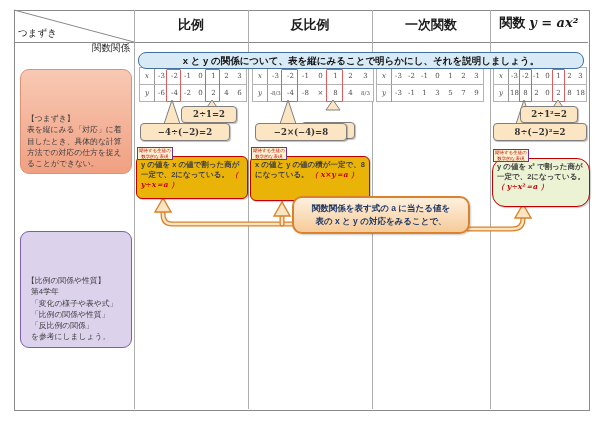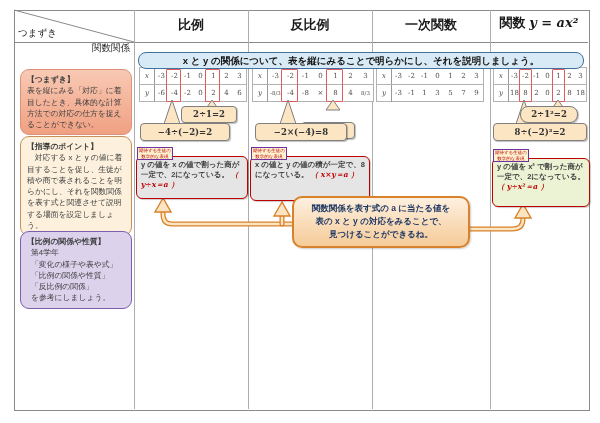--- a/index.html
+++ b/index.html
@@ -19,34 +19,34 @@
   .vt td{width:13px;height:16px;padding:0;text-align:center;
          font-family:"DejaVu Serif",serif;font-size:7px;color:#4d4d4d;}
   .vt tr:first-child td{border-bottom:1px solid #b3b3b3;}
   .vt td.h{width:14px;border-right:1px solid #999;font-style:italic;}
   .t-inv td{width:15px;} .t-quad td{width:11px;} 
   .vt td.fr{font-size:5.5px;}
   .redbox{position:absolute;border:1.5px solid #e05c5c;border-radius:1px;}
   .bubble{position:absolute;background:#fbe5c3;border:1px solid #7f7f7f;border-radius:4px;
           font-family:"DejaVu Serif",serif;font-size:8.5px;font-weight:bold;color:#333;
           text-align:center;box-shadow:1px 1px 1px rgba(0,0,0,.25);}
-  .note{position:absolute;border:1.5px solid #c00000;border-radius:6px;background:#e5e5e5;
+  .note{position:absolute;border:1.5px solid #c00000;border-radius:6px;background:#eab308;
         font-size:7.5px;font-weight:bold;color:#404040;line-height:1.35;padding:3px 4px;
         word-break:break-all;box-shadow:1px 1px 1px rgba(0,0,0,.2);}
   .note .formula{color:#c00000;font-family:"DejaVu Serif",serif;font-style:italic;}
   .note.green{background:#ebf3d4;}
   .tinylabel{position:absolute;border:1px solid #7030a0;background:#fdf2d0;color:#c00000;
              font-size:4.5px;line-height:1.25;text-align:center;padding:0 1px;z-index:4;}
   .cbubble{position:absolute;border:2px solid #d9822b;border-radius:10px;
            background:linear-gradient(180deg,#fdf0df,#f6cb98);color:#1f3864;font-weight:bold;
            font-size:8.5px;text-align:center;line-height:1.55;padding:4px 5px;z-index:3;
            box-shadow:1px 1px 2px rgba(0,0,0,.2);}
   .sbox{position:absolute;border-radius:9px;font-size:7.8px;line-height:1.45;color:#3d3d3d;
         padding:4px 6px;word-break:break-all;}
-  .sbox .ttl{font-weight:bold;}
+  .sbox .ttl{font-weight:normal;margin-top:39px;}
   .sbox-pink{background:linear-gradient(180deg,#f8c9b4,#f0a082);border:1.5px solid #dd9177;}
   .sbox-cream{background:#fdf1dd;border:1.5px solid #c89058;}
   .sbox-purple{background:#dcd2ec;border:1.5px solid #7a5fae;}
   .sbox-purple .line{padding-left:4px;}
   svg.overlay{position:absolute;left:0;top:0;z-index:2;pointer-events:none;}
   .z3{z-index:3;}
 </style>
 </head>
 <body>
 
@@ -198,21 +198,21 @@
 
     <path d="M 468 229 L 512 229 Q 523 229 523 219 L 523 212" fill="none" stroke="#d9822b" stroke-width="5" stroke-linecap="round"></path>
     <path d="M 468 229 L 512 229 Q 523 229 523 219 L 523 212" fill="none" stroke="#fbe5c3" stroke-width="2.4" stroke-linecap="round"></path>
     <polygon points="523,204 515,218 531,218" fill="#fbe5c3" stroke="#d9822b" stroke-width="1.4"></polygon>
   </svg>
 
   <div class="bubble z3" style="left:181px;top:106px;width:54px;height:15px;line-height:15px;">2÷1=2</div>
   <div class="bubble z3" style="left:140px;top:123px;width:88px;height:16px;line-height:16px;">−4÷(−2)=2</div>
   <div class="bubble z3" style="left:301px;top:122px;width:52px;height:15px;line-height:15px;">1×8=8</div>
   <div class="bubble z3" style="left:255px;top:123px;width:90px;height:16px;line-height:16px;">−2×(−4)=8</div>
-  <div class="bubble z3" style="left:520px;top:106px;width:56px;height:15px;line-height:15px;border-radius:8px;">2÷1²=2</div>
+  <div class="bubble z3" style="left:520px;top:106px;width:56px;height:15px;line-height:15px;">2÷1²=2</div>
   <div class="bubble z3" style="left:493px;top:123px;width:92px;height:16px;line-height:16px;">8÷(−2)²=2</div>
 
   <div class="tinylabel" style="left:137px;top:147px;">
     <div>期待する生徒の</div>
     <div>数学的な表現</div>
   </div>
   <div class="tinylabel" style="left:251px;top:147px;">
     <div>期待する生徒の</div>
     <div>数学的な表現</div>
   </div>
@@ -222,38 +222,33 @@
   </div>
 
   <div class="note z3" style="left:136px;top:156px;width:102px;height:35px;">
     <span>y の値を x の値で割った商が一定で、2になっている。</span>
     <span class="formula">（ y÷x＝a ）</span>
   </div>
   <div class="note z3" style="left:250px;top:156px;width:110px;height:37px;">
     <span>x の値と y の値の積が一定で、8になっている。</span>
     <span class="formula">（ x×y＝a ）</span>
   </div>
-  <div class="note green z3" style="left:492px;top:158px;width:88px;height:41px;">
+  <div class="note green z3" style="left:492px;top:158px;width:88px;height:41px;border-radius:13px;">
     <span>y の値を x² で割った商が一定で、2になっている。</span>
     <span class="formula">（ y÷x²＝a ）</span>
   </div>
 
   <div class="cbubble" style="left:292px;top:196px;width:164px;">
     <div>関数関係を表す式の a に当たる値を</div>
     <div>表の x と y の対応をみることで、</div>
-    <div>見つけることができるね。</div>
   </div>
 
   <div class="sbox sbox-pink" style="left:20px;top:69px;width:98px;">
     <div class="ttl">【つまずき】</div>
     <div>表を縦にみる「対応」に着目したとき、具体的な計算方法での対応の仕方を捉えることができない。</div>
-  </div>
-  <div class="sbox sbox-cream" style="left:20px;top:136px;width:98px;">
-    <div class="ttl">【指導のポイント】</div>
-    <div>　対応する x と y の値に着目することを促し、生徒が積や商で表されることを明らかにし、それを関数関係を表す式と関連させて説明する場面を設定しましょう。</div>
   </div>
   <div class="sbox sbox-purple" style="left:20px;top:231px;width:98px;">
     <div class="ttl">【比例の関係や性質】</div>
     <div class="line">第4学年</div>
     <div class="line">「変化の様子や表や式」</div>
     <div class="line">「比例の関係や性質」</div>
     <div class="line">「反比例の関係」</div>
     <div class="line">を参考にしましょう。</div>
   </div>
 

